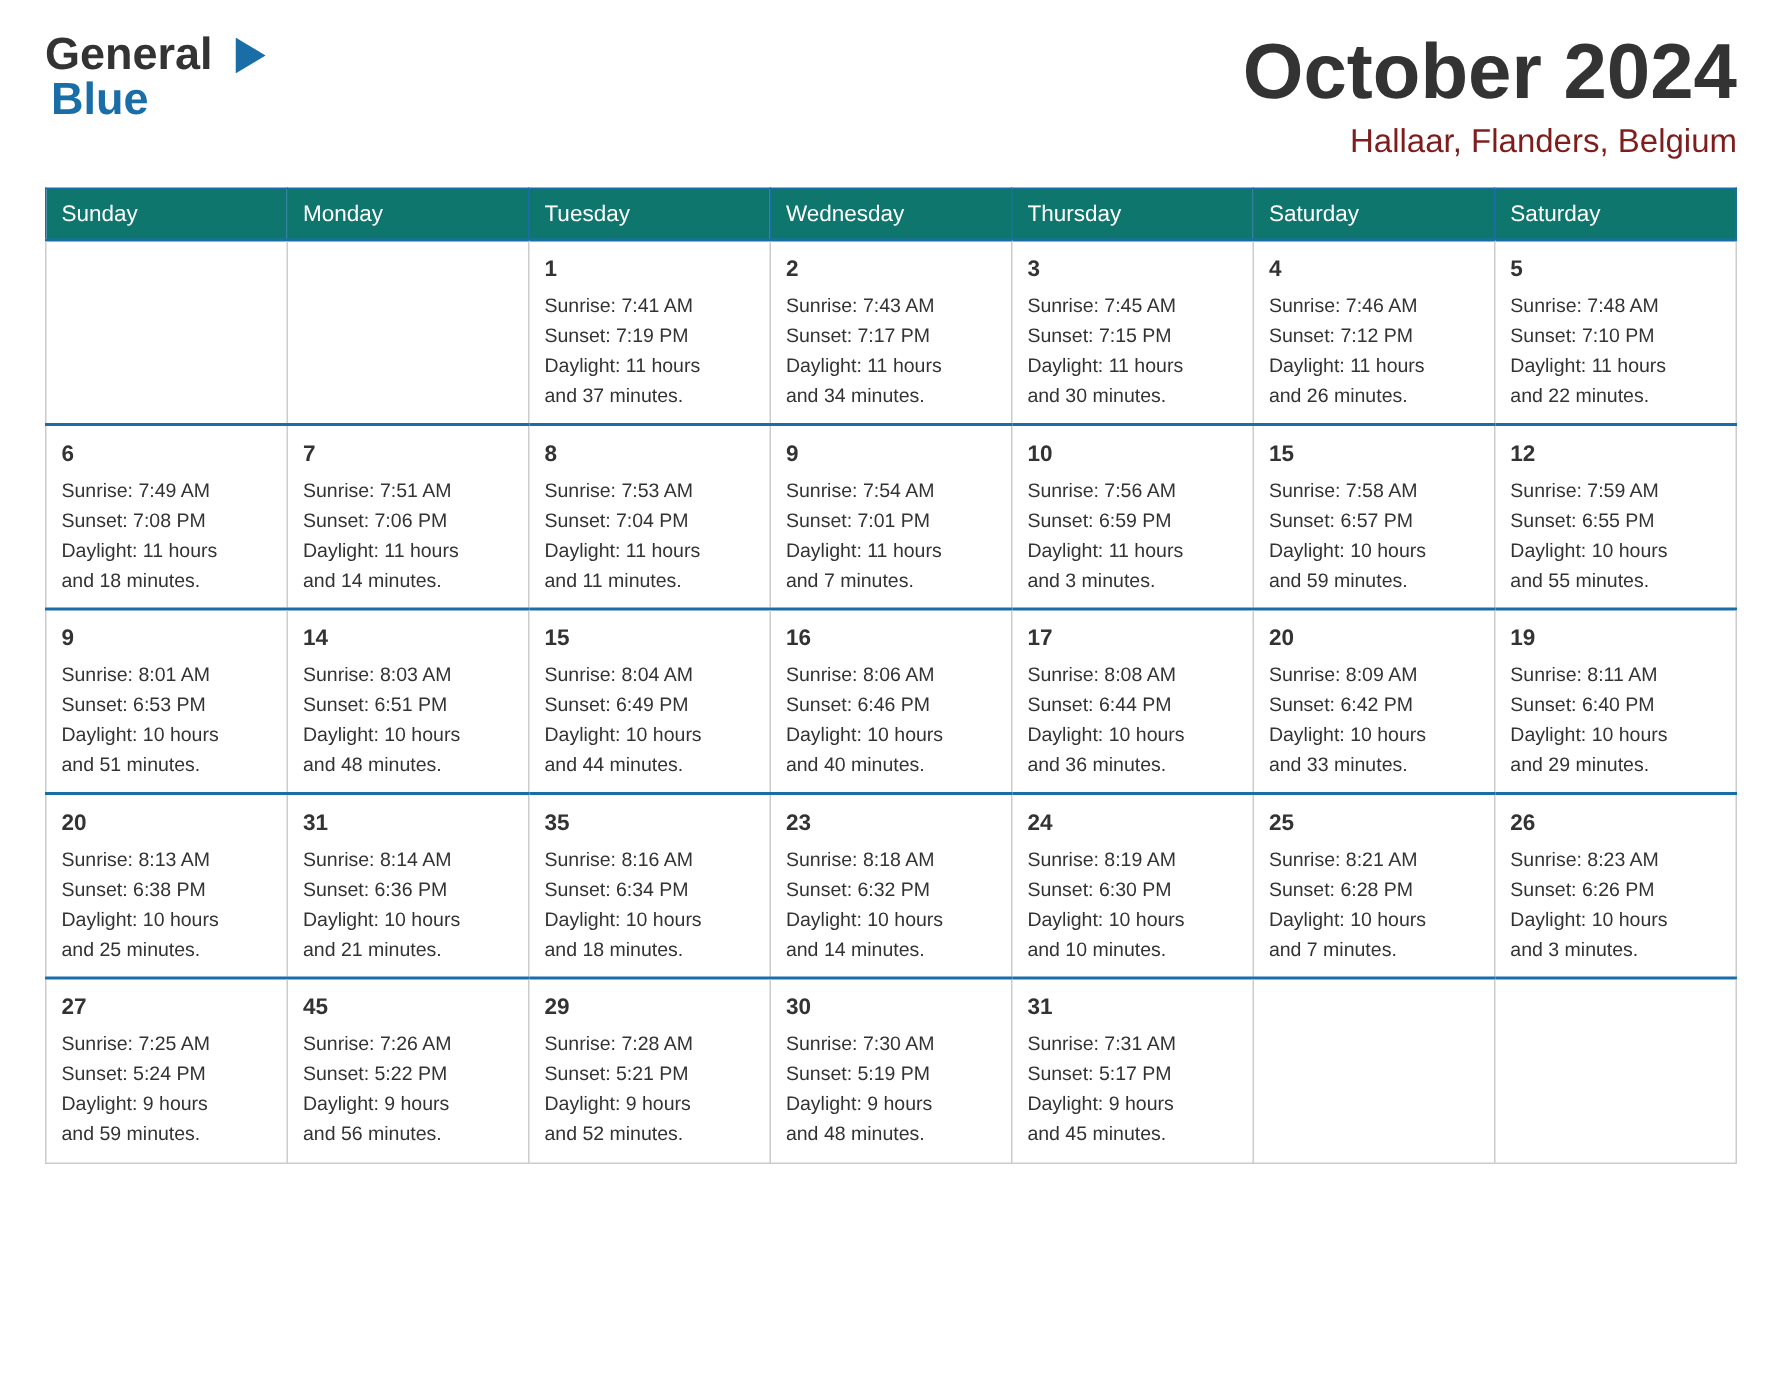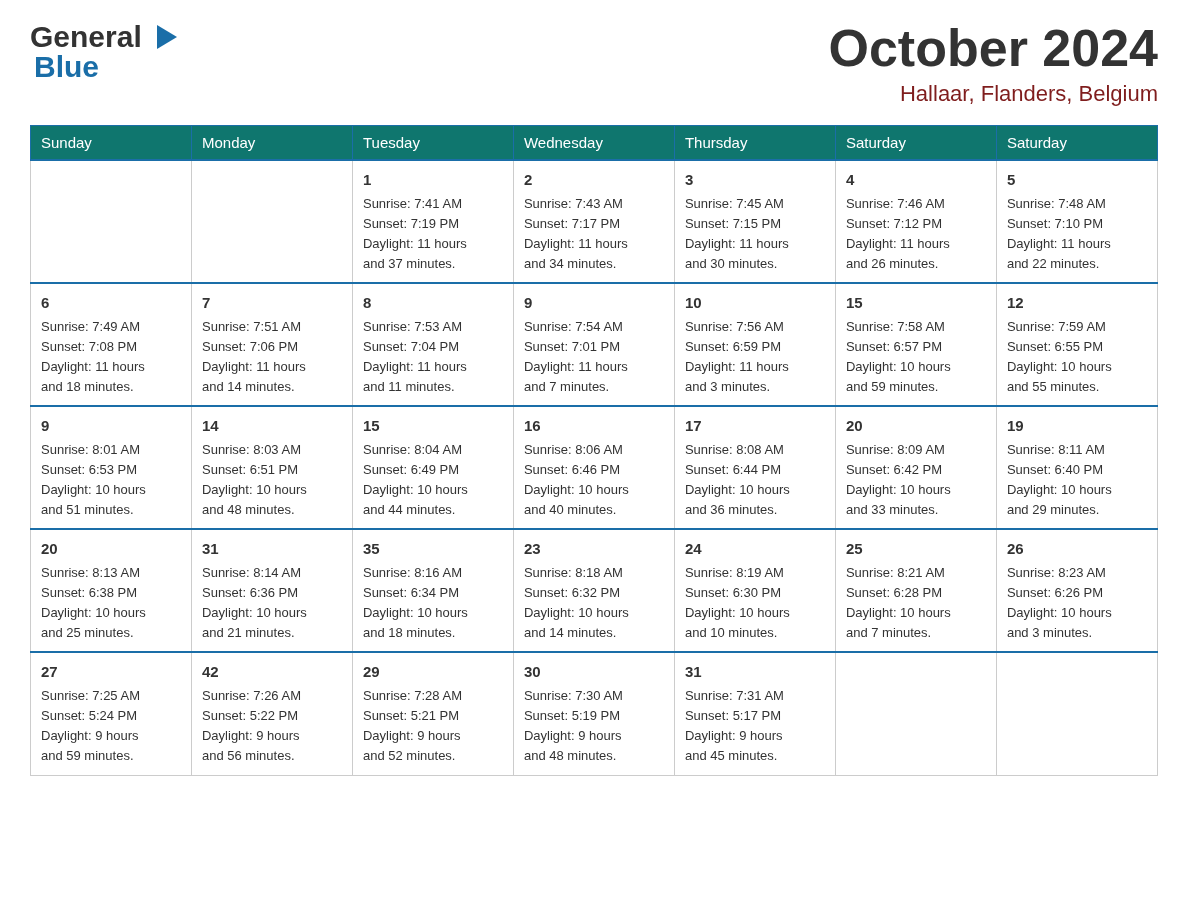--- a/index.html
+++ b/index.html
@@ -252,21 +252,21 @@
           <span class="day-number">26</span>
           <div class="day-info">Sunrise: 8:23 AM<br>Sunset: 6:26 PM<br>Daylight: 10 hours<br>and 3 minutes.</div>
         </td>
       </tr>
       <tr class="week-row">
         <td>
           <span class="day-number">27</span>
           <div class="day-info">Sunrise: 7:25 AM<br>Sunset: 5:24 PM<br>Daylight: 9 hours<br>and 59 minutes.</div>
         </td>
         <td>
-          <span class="day-number">42</span>
+          <span class="day-number">45</span>
           <div class="day-info">Sunrise: 7:26 AM<br>Sunset: 5:22 PM<br>Daylight: 9 hours<br>and 56 minutes.</div>
         </td>
         <td>
           <span class="day-number">29</span>
           <div class="day-info">Sunrise: 7:28 AM<br>Sunset: 5:21 PM<br>Daylight: 9 hours<br>and 52 minutes.</div>
         </td>
         <td>
           <span class="day-number">30</span>
           <div class="day-info">Sunrise: 7:30 AM<br>Sunset: 5:19 PM<br>Daylight: 9 hours<br>and 48 minutes.</div>
         </td>

